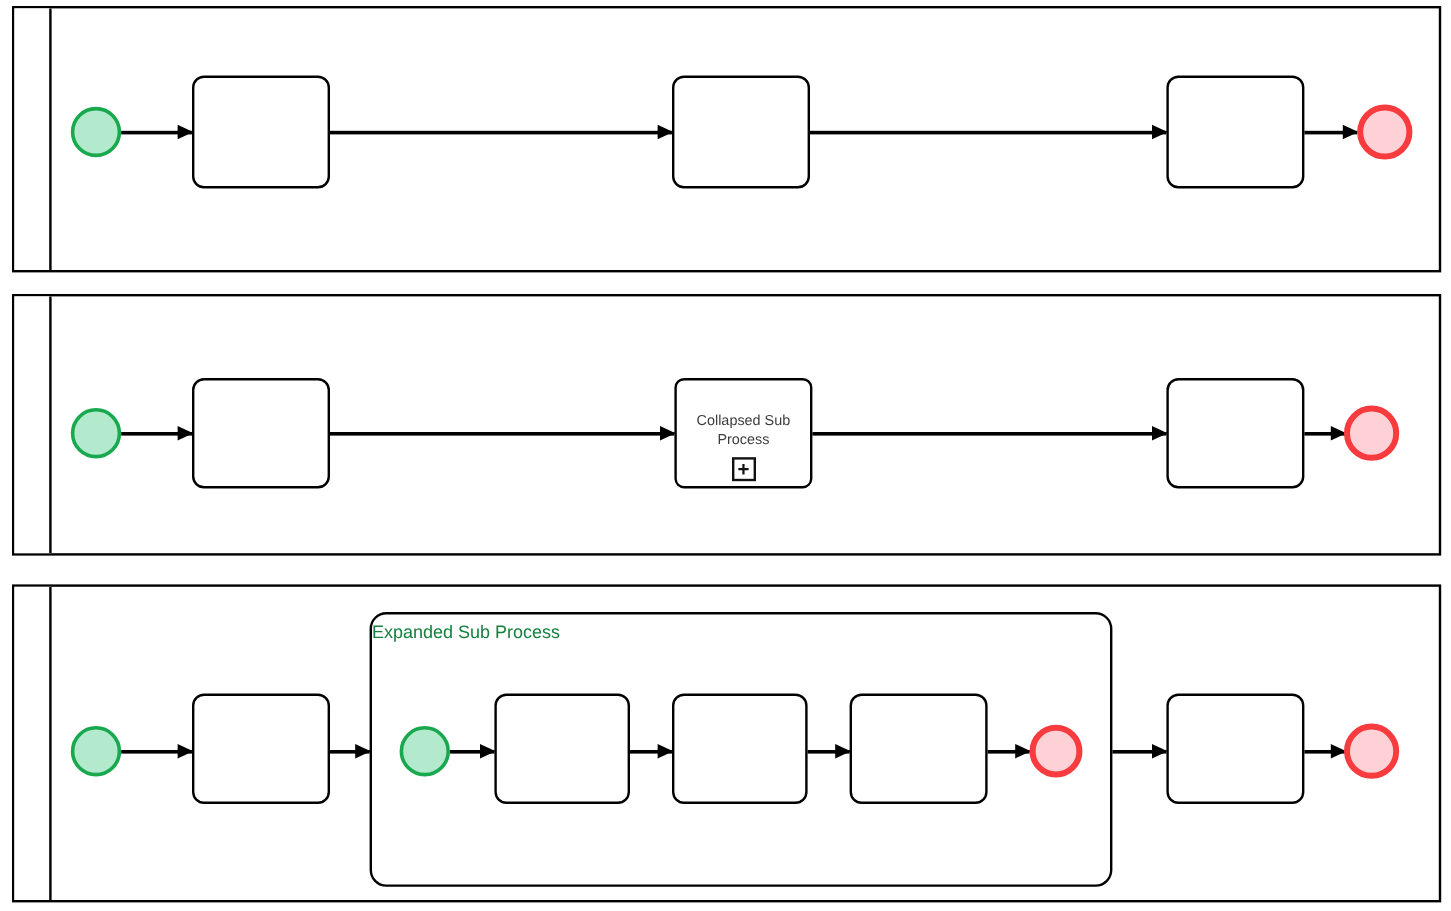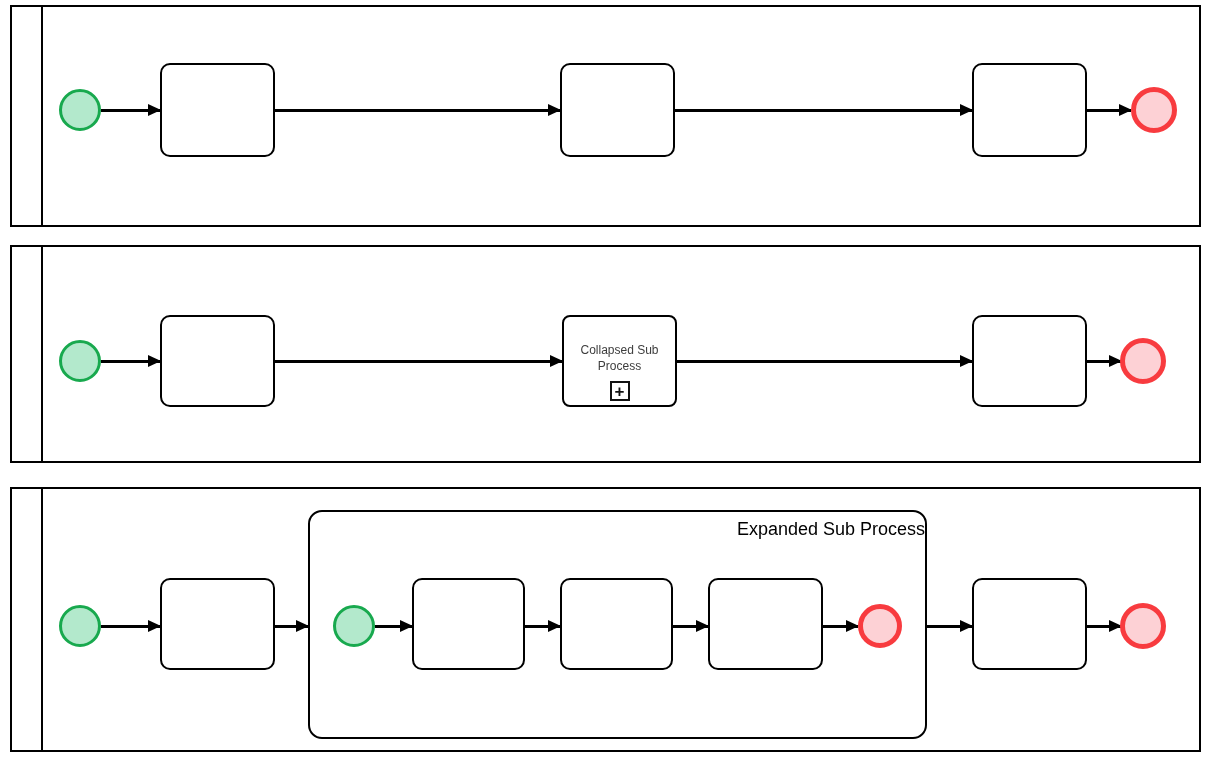--- a/index.html
+++ b/index.html
@@ -89,23 +89,23 @@
   }
   .subprocess-expanded {
     position: absolute;
     border: 2.5px solid #000;
     border-radius: 14px;
     background: #fff;
   }
   .subprocess-label {
     position: absolute;
     top: 7px; left: 0; right: 0;
-    text-align: right;
-    font-size: 18px;
-    color: #000000;
+    text-align: left;
+    font-size: 15px;
+    color: #15803d;
   }
 </style>
 </head>
 <body>
 
 <div id="canvas">
 
   <div class="pool" style="left:10px;top:5px;width:1191px;height:222px;">
     <div class="lane-header"></div>
   </div>

